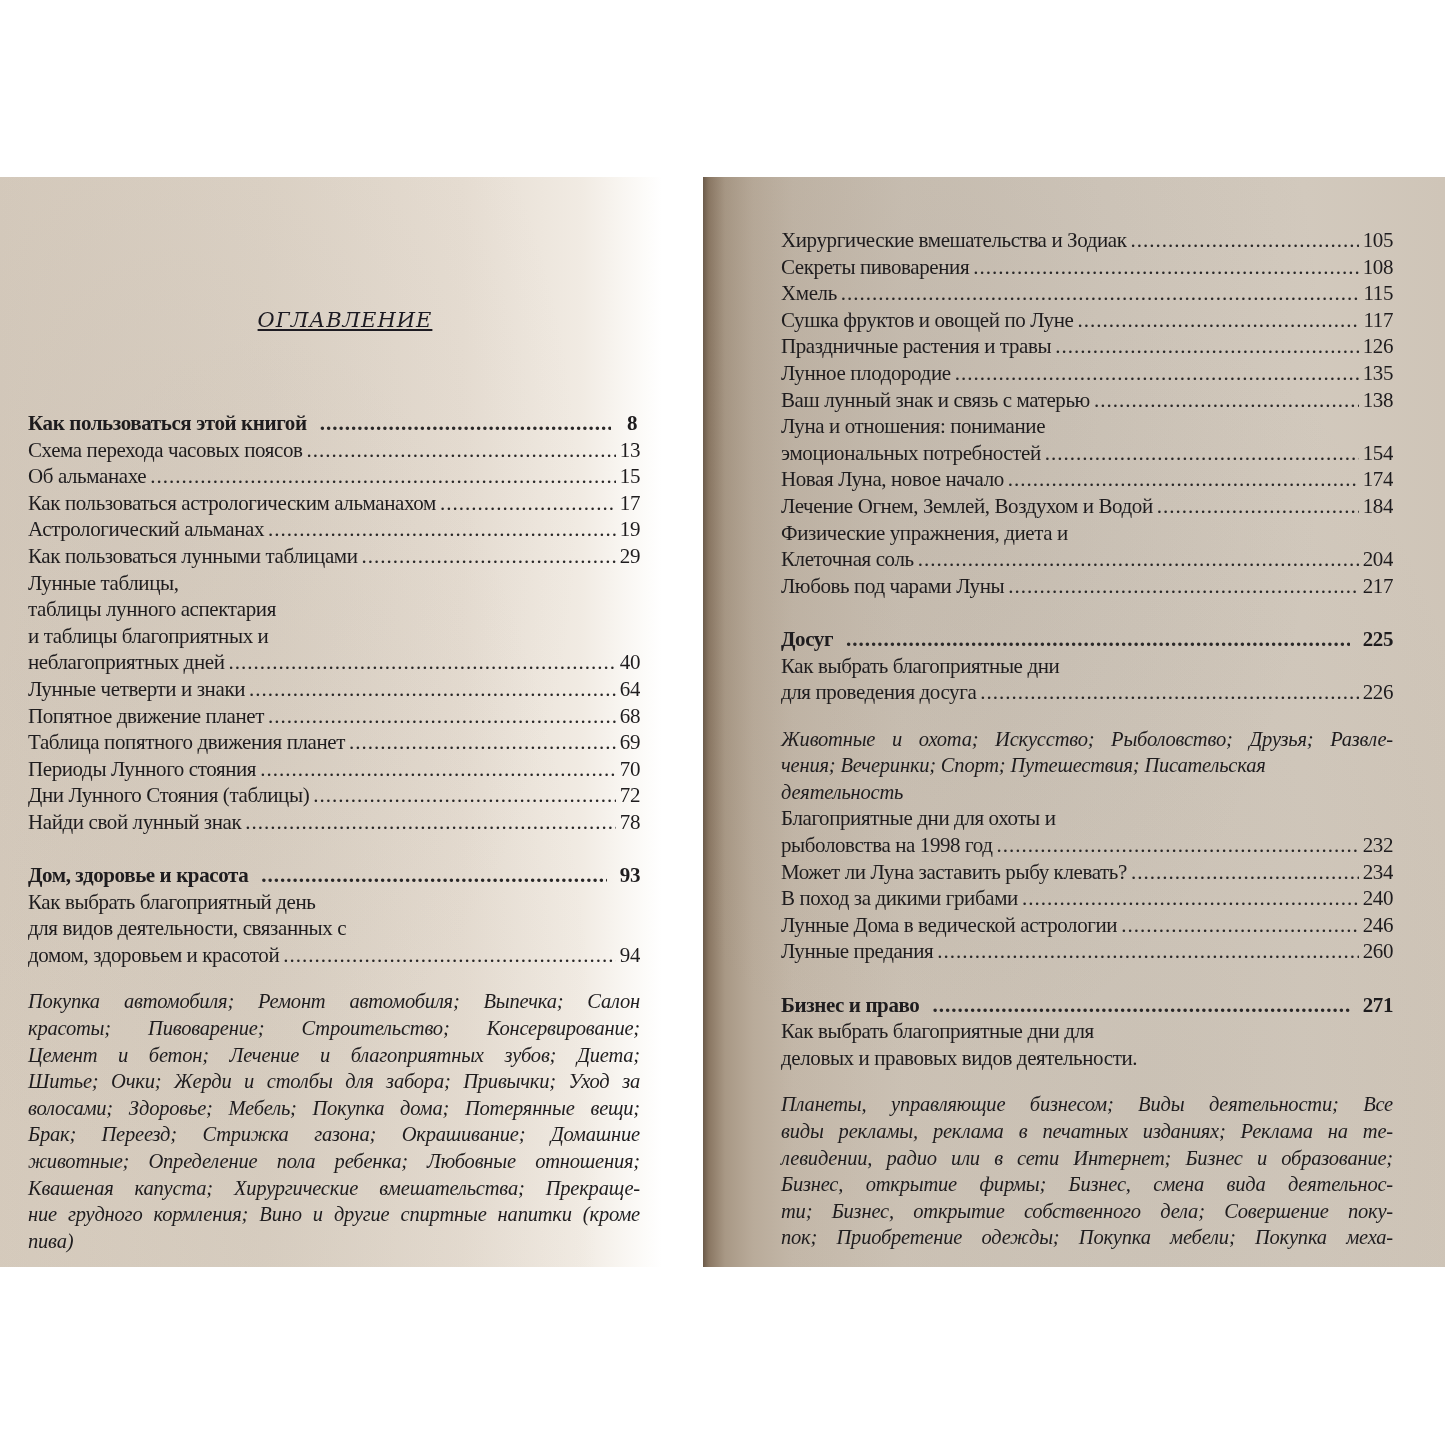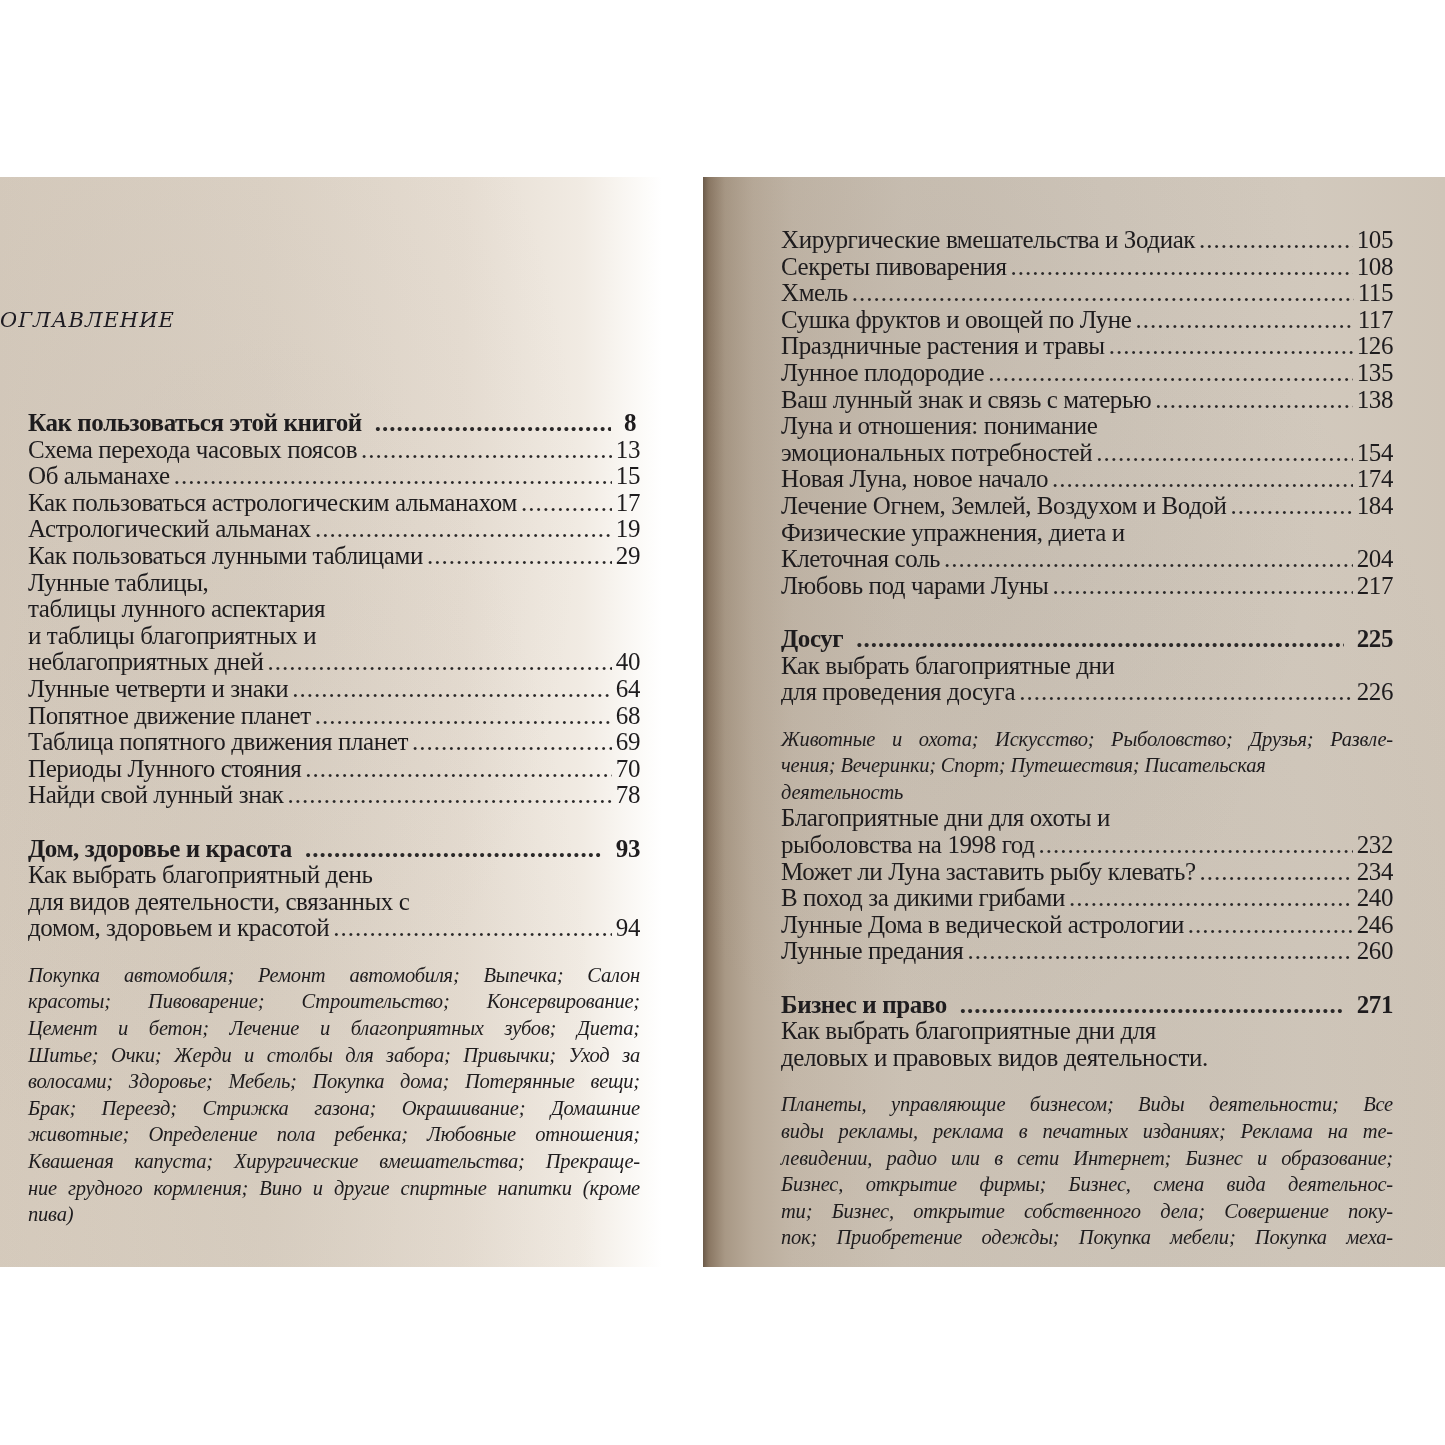--- a/index.html
+++ b/index.html
@@ -22,36 +22,36 @@
     left: 703px; width: 742px;
     background: linear-gradient(90deg, #6b5a49 0px, #8a7763 6px, #a89885 22px, #b9ab9a 50px, #c3b7a8 90px, #cdc3b6 200px, #d1c8bc 400px, #d2c9bd 600px, #cfc5b8 742px);
   }
   .page-right::after {
     content: ""; position: absolute; inset: 0;
     background: radial-gradient(ellipse at 30% 20%, rgba(120,110,100,0.12), rgba(0,0,0,0) 55%),
                 radial-gradient(ellipse at 60% 85%, rgba(150,140,125,0.12), rgba(0,0,0,0) 60%);
     pointer-events: none;
   }
   .title {
-    position: absolute; top: 131px; left: 0; width: 690px; 
+    position: absolute; top: 131px; left: 0; width: 690px; text-align: center;
     font-family: "DejaVu Serif", serif; font-style: italic; font-size: 21px; letter-spacing: 1px;
-    color: #1d1b22; z-index: 2;
+    color: #1d1b22; z-index: 2; text-decoration: underline;
   }
   .toc { position: absolute; z-index: 2; }
   .toc-left { left: 28px; top: 233px; width: 612px; }
   .toc-right { left: 78px; top: 50px; width: 612px; }
   .line {
-    height: 26.6px; line-height: 26.6px; font-size: 25px; white-space: nowrap; overflow: hidden;
+    height: 26.6px; line-height: 26.6px; font-size: 21px; white-space: nowrap; overflow: hidden;
     display: flex; align-items: baseline; letter-spacing: -0.4px;
   }
   .line.bold { font-weight: bold; gap: 9px; }
   .line .txt { flex: 0 0 auto; }
   .line .dots { flex: 1 1 auto; overflow: hidden; white-space: nowrap; margin: 0 4px; color: #2a2828; letter-spacing: 1px; }
   .line .dots::before { content: "................................................................................................................................................................................................................"; }
-  .line .pg { flex: 0 0 auto; text-align: left; min-width: 16px; }
+  .line .pg { flex: 0 0 auto; text-align: center; min-width: 16px; }
   .gap { height: 26.6px; }
   .italic-block {
     font-style: italic; font-size: 20.5px; line-height: 26.6px; text-align: justify; letter-spacing: -0.2px; margin-top: 20px;
   }
   .italic-block span { display: block; height: 26.6px; white-space: nowrap; text-align-last: justify; }
   .italic-block span.last { text-align-last: left; }
 </style>
 </head>
 <body>
 
@@ -116,20 +116,25 @@
       </div>
     <div class="line">
         <span class="txt">Таблица попятного движения планет</span>
         <span class="dots"></span>
         <span class="pg">69</span>
       </div>
     <div class="line">
         <span class="txt">Периоды Лунного стояния</span>
         <span class="dots"></span>
         <span class="pg">70</span>
+      </div>
+    <div class="line">
+        <span class="txt">Дни Лунного Стояния (таблицы)</span>
+        <span class="dots"></span>
+        <span class="pg">72</span>
       </div>
     <div class="line">
         <span class="txt">Найди свой лунный знак</span>
         <span class="dots"></span>
         <span class="pg">78</span>
       </div>
 
     <div class="gap"></div>
 
     <div class="line bold">

